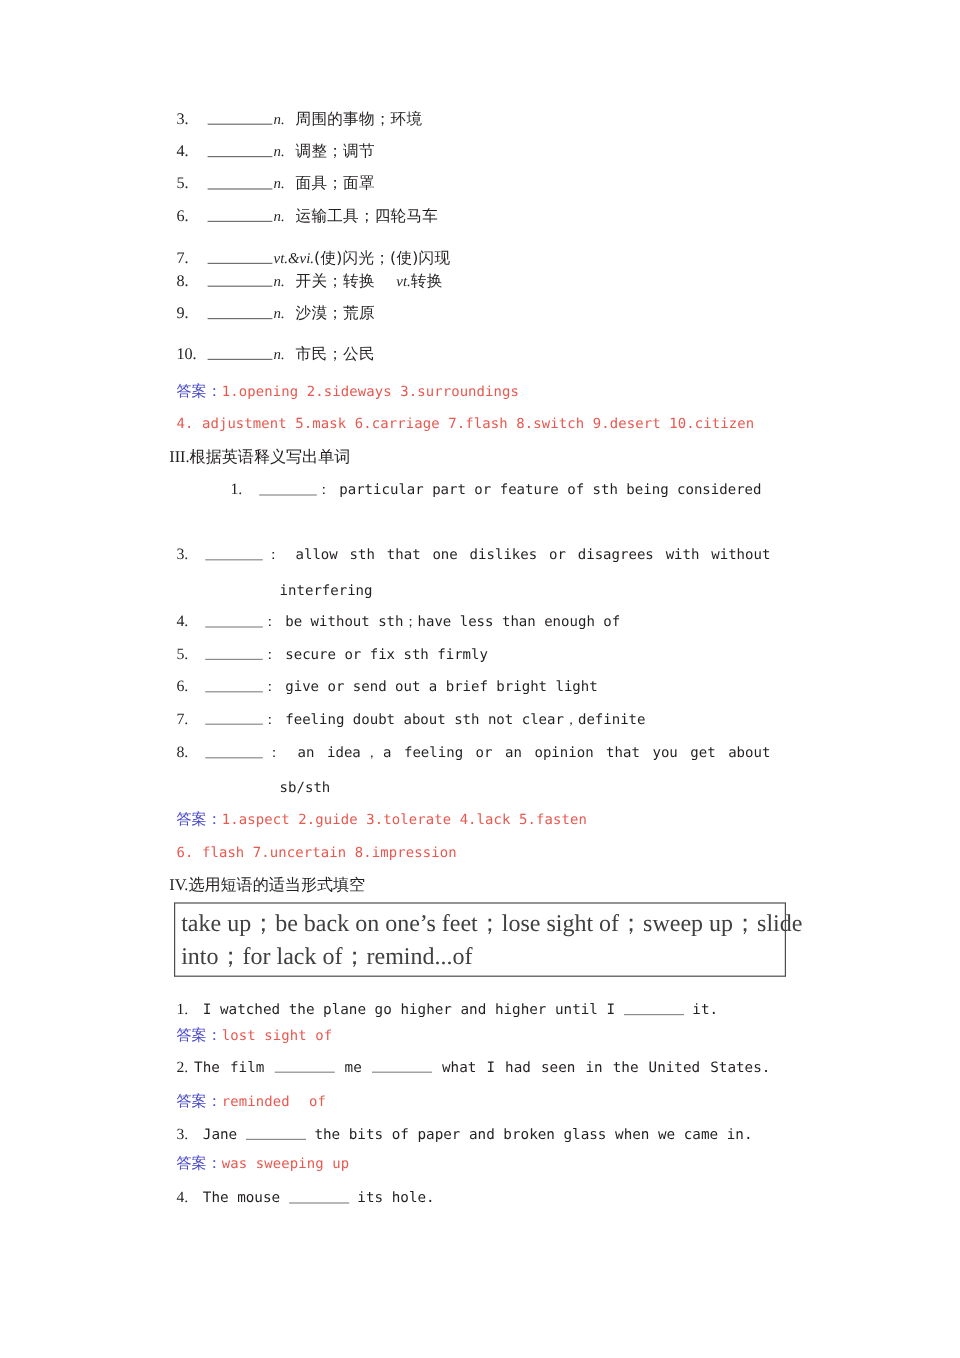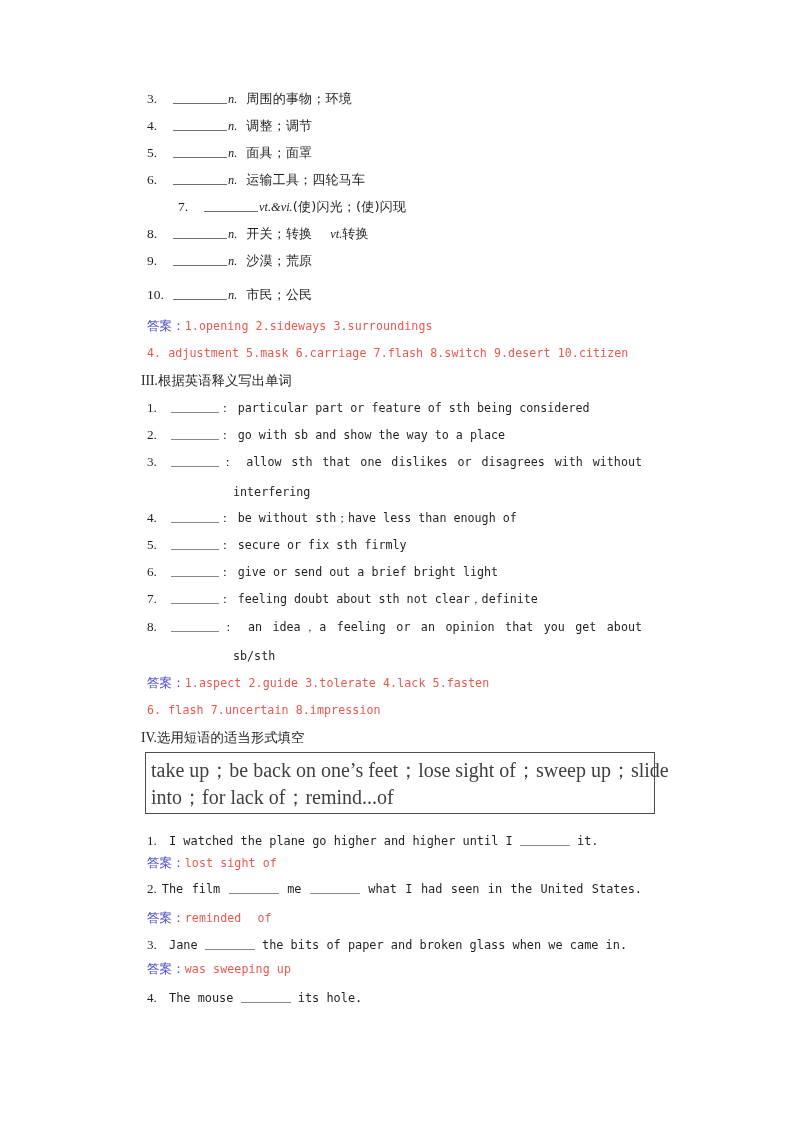--- a/index.html
+++ b/index.html
@@ -222,21 +222,21 @@
   </div>
 
   <div class="vocab" style="top:145px;">
     <span class="vnum">5.</span><span class="blank"></span><span class="pos">n.</span><span class="gap"></span><span class="cn">面具；面罩</span>
   </div>
 
   <div class="vocab" style="top:172px;">
     <span class="vnum">6.</span><span class="blank"></span><span class="pos">n.</span><span class="gap"></span><span class="cn">运输工具；四轮马车</span>
   </div>
 
-  <div class="vocab" style="top:199px;margin-left:31px;">
+  <div class="vocab" style="top:207px;">
     <span class="vnum">7.</span><span class="blank"></span><span class="pos">vt.&amp;vi.</span><span class="cn">(使)闪光；(使)闪现</span>
   </div>
 
   <div class="vocab" style="top:226px;">
     <span class="vnum">8.</span><span class="blank"></span><span class="pos">n.</span><span class="gap"></span><span class="cn">开关；转换</span><span class="gap"></span><span class="gap"></span><span class="pos">vt.</span><span class="cn">转换</span>
   </div>
 
   <div class="vocab" style="top:253px;">
     <span class="vnum">9.</span><span class="blank"></span><span class="pos">n.</span><span class="gap"></span><span class="cn">沙漠；荒原</span>
   </div>
@@ -249,27 +249,24 @@
     <span class="lbl">答案：</span><span class="aval">1.opening   2.sideways   3.surroundings</span>
   </div>
   <div class="ans" style="top:346px;">
     <span class="aval">4. adjustment   5.mask   6.carriage   7.flash   8.switch   9.desert   10.citizen</span>
   </div>
 
   <div class="sechead" style="top:373px;">
     <span class="rn">III</span><span class="rn">.</span><span>根据英语释义写出单词</span>
   </div>
 
-  <div class="defrow" style="top:401px;">
+  <div class="defrow" style="top:401px;margin-left:45px;">
     <span class="dnum">1.</span><span class="blank"></span><span class="dtext">： particular part or feature of sth being considered</span>
   </div>
 
-  <div class="defrow" style="top:428px;">
-    <span class="dnum">2.</span><span class="blank"></span><span class="dtext">： go with sb and show the way to a place</span>
-  </div>
 
   <div class="defjust" style="top:455px;">
     <span class="dnum" style="display:inline-block;width:24px;font-family:'Liberation Serif',serif;font-size:13.2px;">3.</span><span class="blank" style="display:inline-block;width:48px;border-bottom:1px solid #8a8a8a;height:11px;vertical-align:-1px;"></span><span class="dtext">： allow sth that one dislikes or disagrees with without</span>
   </div>
   <div class="cont" style="top:485px;">interfering</div>
 
   <div class="defrow" style="top:511px;">
     <span class="dnum">4.</span><span class="blank"></span><span class="dtext">： be without sth；have less than enough of</span>
   </div>
 

